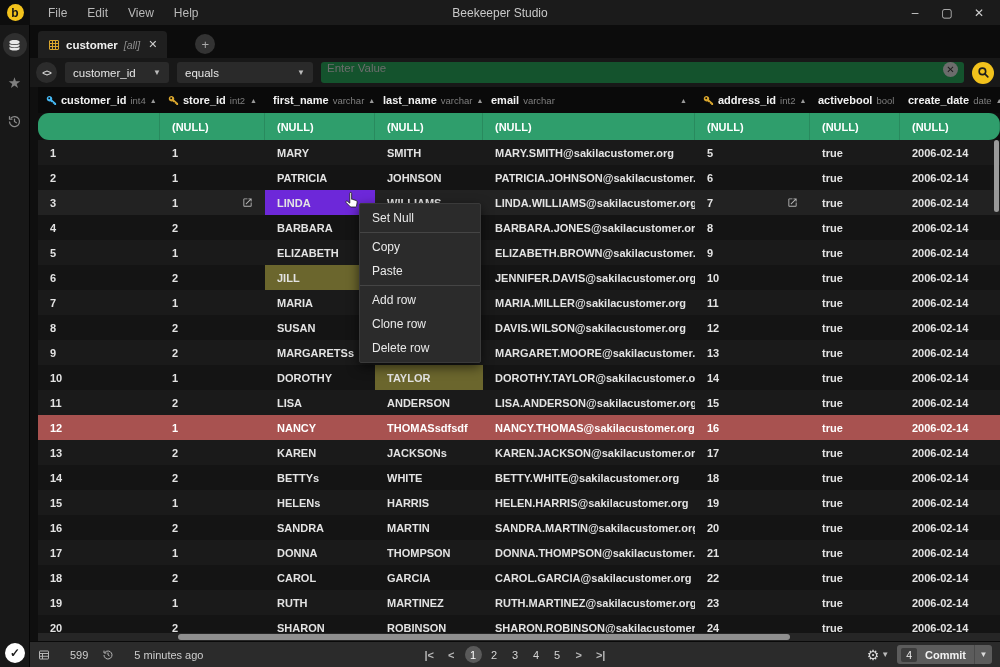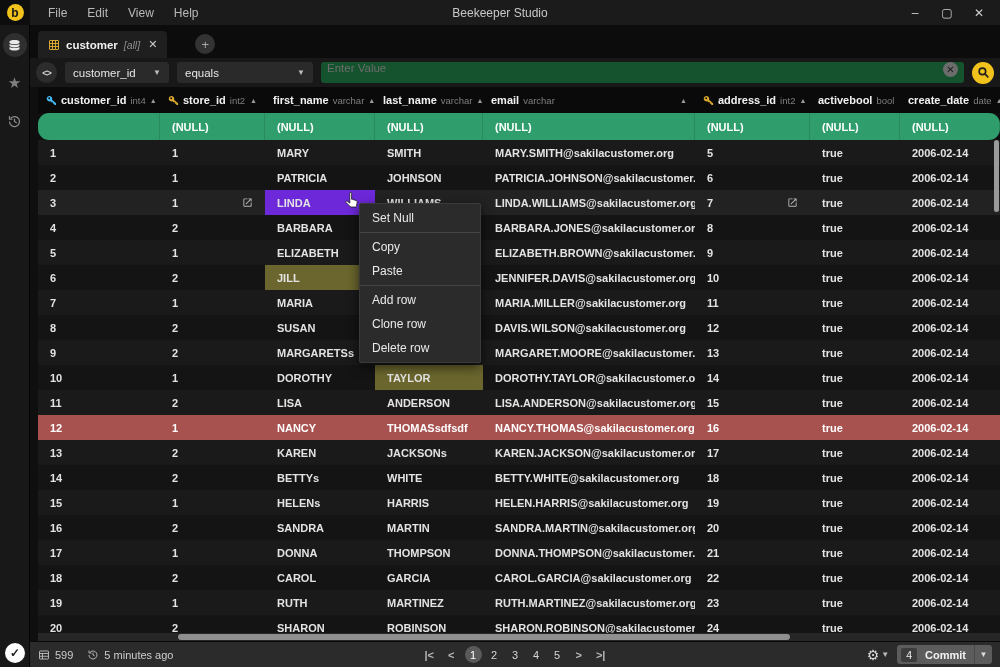--- a/index.html
+++ b/index.html
@@ -84,21 +84,21 @@
   .ctx-menu { position:absolute; left:359px; top:203px; width:122px; background:#2b2b2b; border:1px solid #3a3a3a; border-radius:2px; box-shadow:0 4px 12px rgba(0,0,0,0.6); z-index:20; padding:2px 0; }
   .ctx-item { font-size:12px; color:#eaeaea; padding:5px 12px; white-space:nowrap; }
   .ctx-divider { height:1px; background:#454545; margin:2px 0; }
 
   
   .cursor { position:absolute; left:342px; top:190px; z-index:30; pointer-events:none; }
 
   
   .statusbar { height:26px; background:#2b2b2b; border-top:1px solid #0a0a0a; display:flex; align-items:center; padding:0 8px; position:relative; }
   .status-left { display:flex; align-items:center; gap:14px; }
-  .status-chip { display:flex; align-items:center; gap:5px; font-size:11px; color:#cdcdcd; }
+  .status-chip { display:flex; align-items:center; gap:20px; font-size:11px; color:#cdcdcd; }
   .pagination { position:absolute; left:0; right:0; display:flex; align-items:center; justify-content:center; gap:6px; pointer-events:none; }
   .pagination > * { pointer-events:auto; }
   .pg-nav { color:#b9b9b9; font-size:11px; font-weight:bold; padding:0 4px; }
   .pg-num { min-width:17px; height:17px; border-radius:50%; display:flex; align-items:center; justify-content:center; font-size:11px; color:#d5d5d5; }
   .pg-num.current { background:#5a5a5a; color:#fff; }
   .status-right { margin-left:auto; display:flex; align-items:center; gap:8px; z-index:2; }
   .gear-wrap { display:flex; align-items:center; gap:2px; color:#d9d9d9; }
   .gear { font-size:14px; }
   .gear-caret { font-size:8px; color:#bbb; }
   .commit-btn { height:19px; background:#5c5c5c; border-radius:3px; display:flex; align-items:center; overflow:hidden; }

